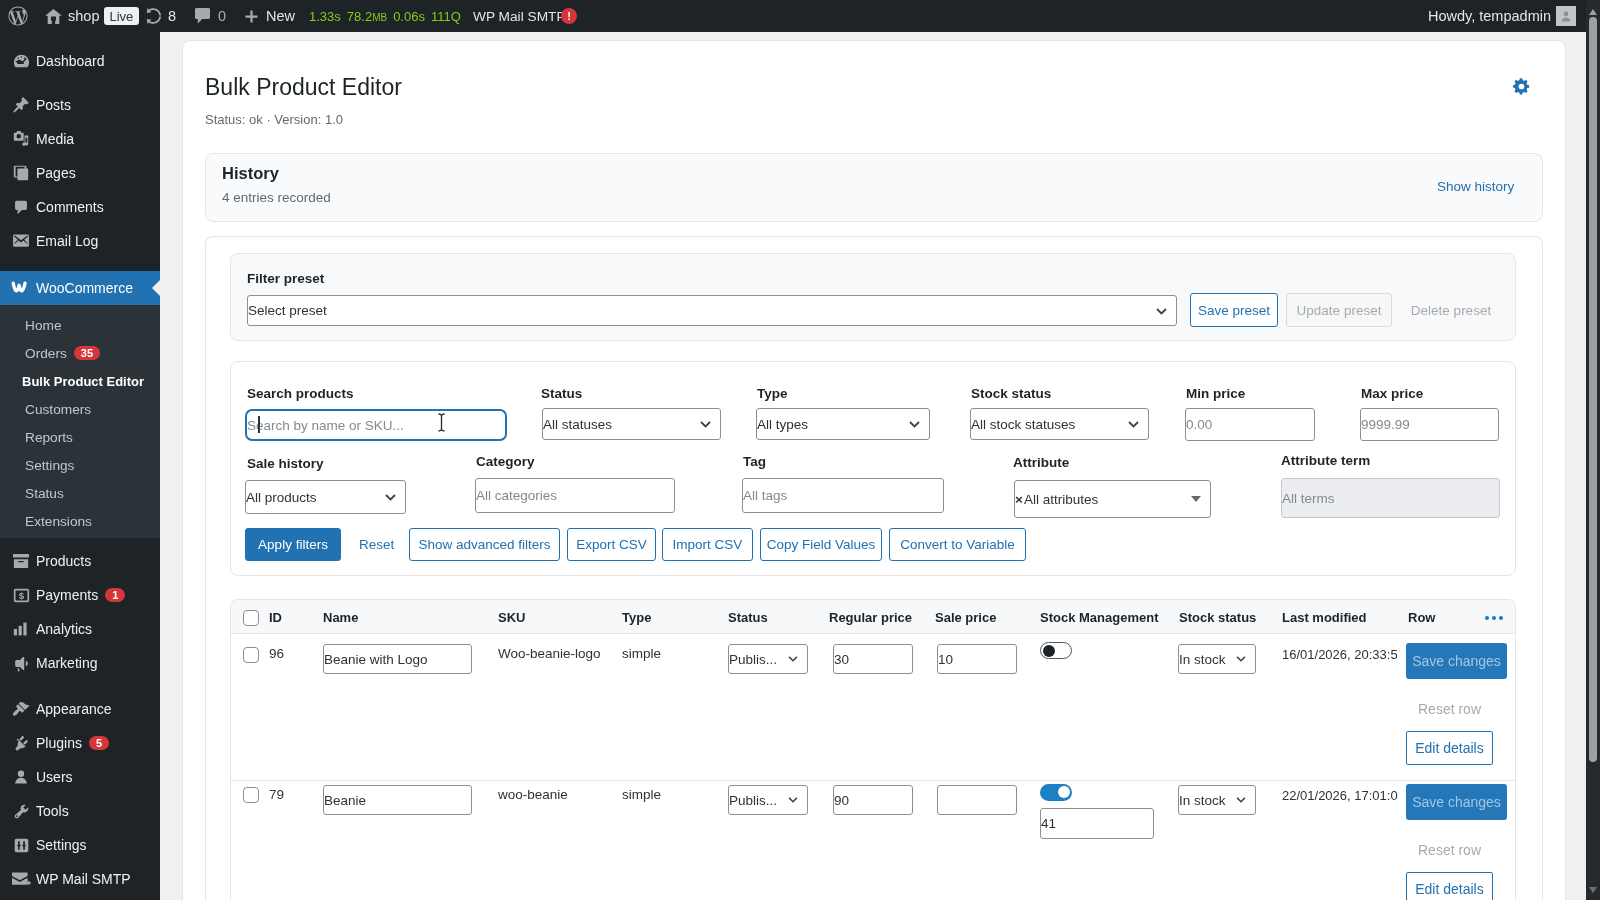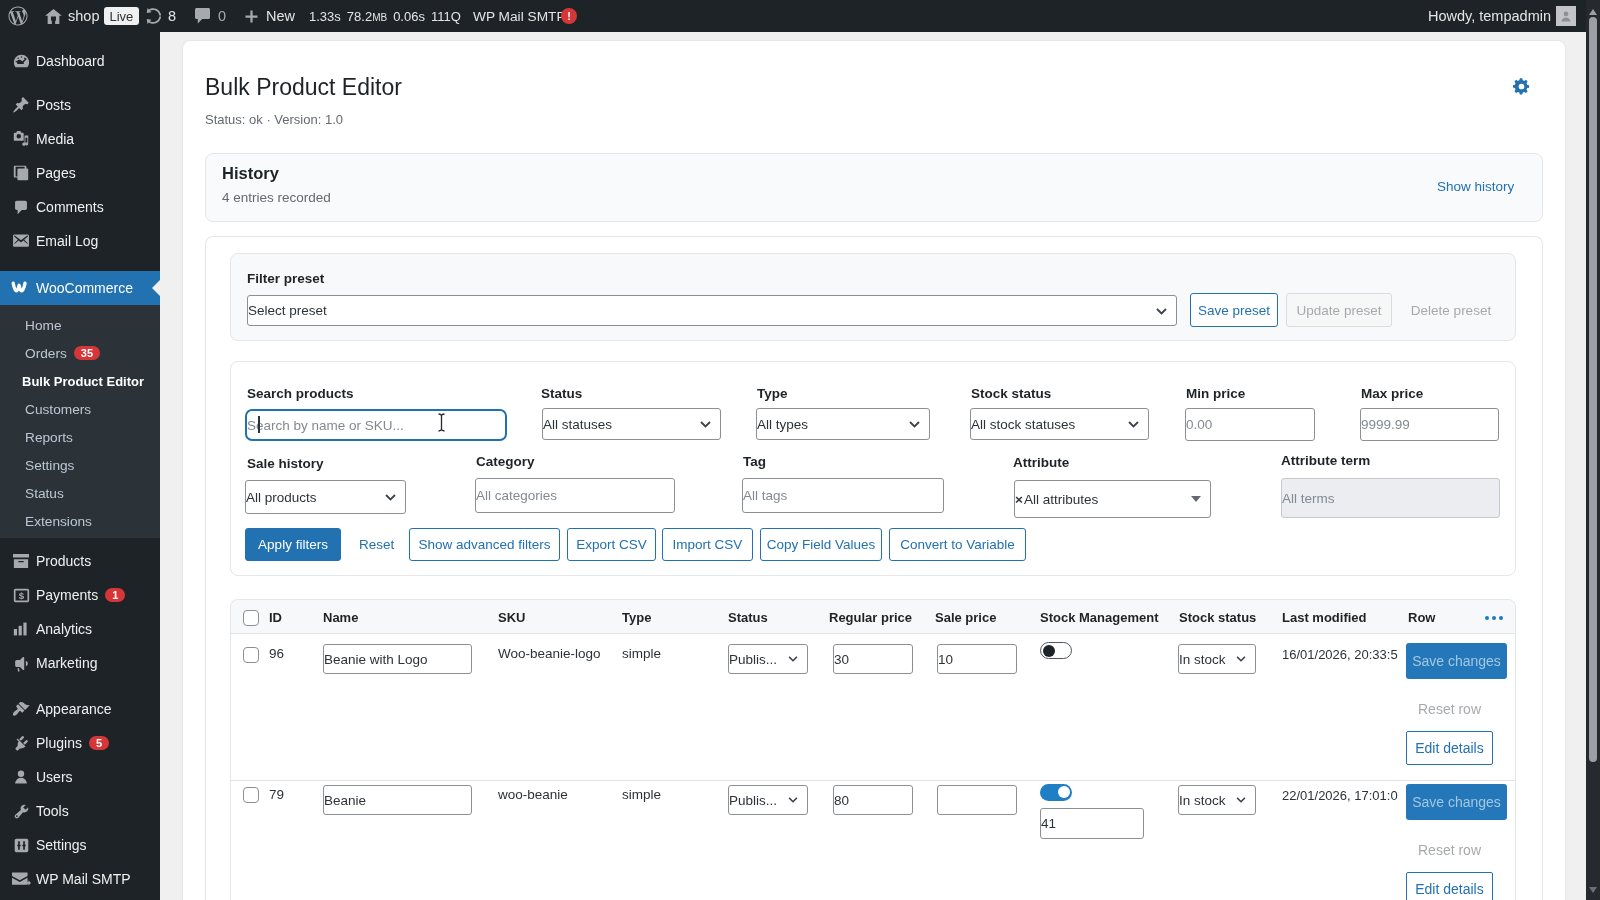--- a/index.html
+++ b/index.html
@@ -68,21 +68,21 @@
         <path fill="#a7aaad" d="M1.5 0h12c.8 0 1.5.7 1.5 1.5v8c0 .8-.7 1.5-1.5 1.5H7.2L2.8 15.6V11H1.5C.7 11 0 10.3 0 9.5v-8C0 .7.7 0 1.5 0z"></path>
       </svg>
   </div>
   <div class="itm muted" style="left:218px; font-size:14.5px;">0</div>
   <div class="itm" style="left:244px;">
     <svg width="15" height="15" viewBox="0 0 20 20">
         <path fill="#a7aaad" d="M8.5 2h3v6.5H18v3h-6.5V18h-3v-6.5H2v-3h6.5V2z"></path>
       </svg>
   </div>
   <div class="itm" style="left:266px; font-size:14.5px;">New</div>
-  <div class="itm" style="left:309px; font-size:13px; color:#e5e5e5; gap:6px;">
+  <div class="itm" style="left:309px; font-size:13px; color:#84cc16; gap:6px;">
       <span>1.33s</span>
       <span>78.2<span style="font-size:10px;">MB</span></span>
       <span>0.06s</span>
       <span>111Q</span>
     </div>
   <div class="itm" style="left:473px; font-size:13.7px;">WP Mail SMTP</div>
   <div class="itm" style="left:561px; top:8px; height:16px; width:16px; background:#d63638; border-radius:50%; justify-content:center; color:#fff; font-weight:700; font-size:11px;">!</div>
   <div class="itm" style="right:49px; font-size:14.5px;">Howdy, tempadmin</div>
   <div class="itm" style="right:24px; top:6px; height:20px; width:20px; background:#c3c4c7; justify-content:center;">
     <svg width="14" height="14" viewBox="0 0 20 20">
@@ -310,26 +310,26 @@
 <div class="btn btn-out" style="left:1406px; top:731px; width:87px; height:34px; font-size:14px; border-radius:2px;">Edit details</div>
 
 <div class="cb" style="left:243px; top:787px;"></div>
 <div class="cell" style="left:269px; top:787px;">79</div>
 <div class="inp" style="left:323px; top:785px; width:149px; height:30px;">Beanie</div>
 <div class="cell" style="left:498px; top:787px;">woo-beanie</div>
 <div class="cell" style="left:622px; top:787px;">simple</div>
 <div class="inp" style="left:728px; top:785px; width:80px; height:30px;">Publis...<svg class="chev" width="10" height="6" viewBox="0 0 11 7">
       <path d="M1 1l4.5 4.5L10 1" stroke="#3c434a" stroke-width="1.8" fill="none"></path>
     </svg></div>
-<div class="inp" style="left:833px; top:785px; width:80px; height:30px;">80</div>
+<div class="inp" style="left:833px; top:785px; width:80px; height:30px;">90</div>
 <div class="inp" style="left:937px; top:785px; width:80px; height:30px;"></div>
 <div class="tgl on" style="left:1040px; top:784px;">
     <span></span>
   </div>
-<div class="inp" style="left:1040px; top:808px; width:104px; height:31px;">41</div>
+<div class="inp" style="left:1040px; top:808px; width:114px; height:31px;">41</div>
 <div class="inp" style="left:1178px; top:785px; width:78px; height:30px;">In stock<svg class="chev" width="10" height="6" viewBox="0 0 11 7">
       <path d="M1 1l4.5 4.5L10 1" stroke="#3c434a" stroke-width="1.8" fill="none"></path>
     </svg></div>
 <div class="cell" style="left:1282px; top:788px; width:118px; overflow:hidden; font-size:13px;">22/01/2026, 17:01:0</div>
 <div class="btn" style="left:1406px; top:784px; width:101px; height:36px; background:#2478b9; color:#a3c6e1; font-size:14px;">Save changes</div>
 <div class="abs" style="left:1418px; top:842px; font-size:14px; color:#a7aaad; z-index:3;">Reset row</div>
 <div class="btn btn-out" style="left:1406px; top:872px; width:87px; height:34px; font-size:14px; border-radius:2px;">Edit details</div>
 
 <div class="abs" style="left:1586px; top:0; width:14px; height:900px; background:#26292e; z-index:60;">
   <div style="position:absolute; left:3px; top:5px; width:0; height:0; border:4px solid transparent; border-bottom:6px solid #9ca0a5;"></div>

